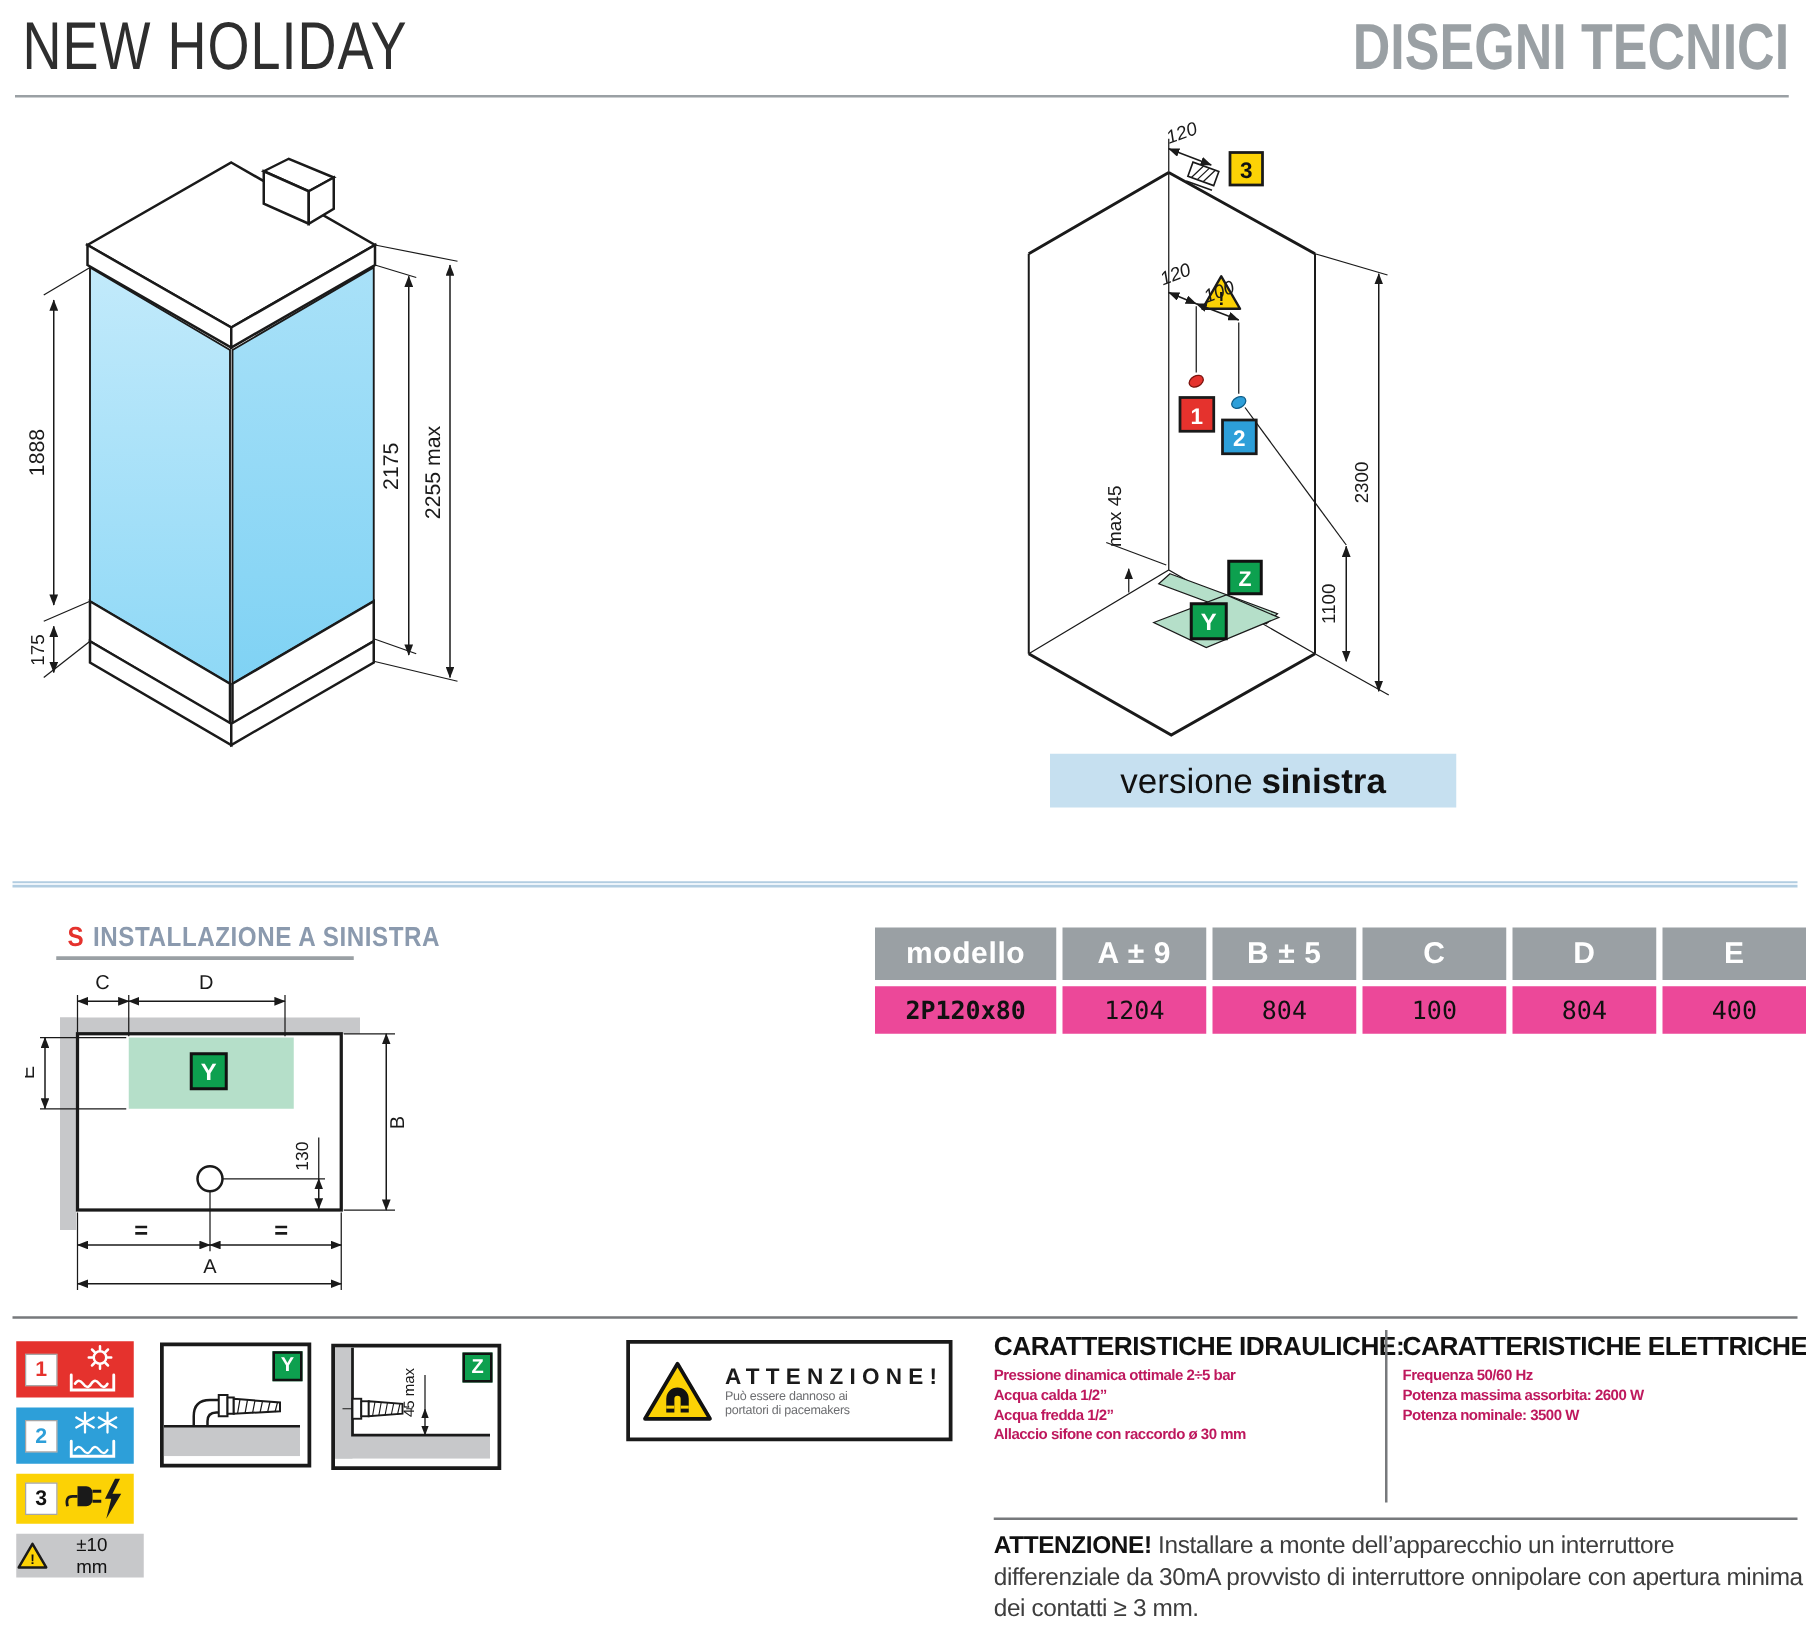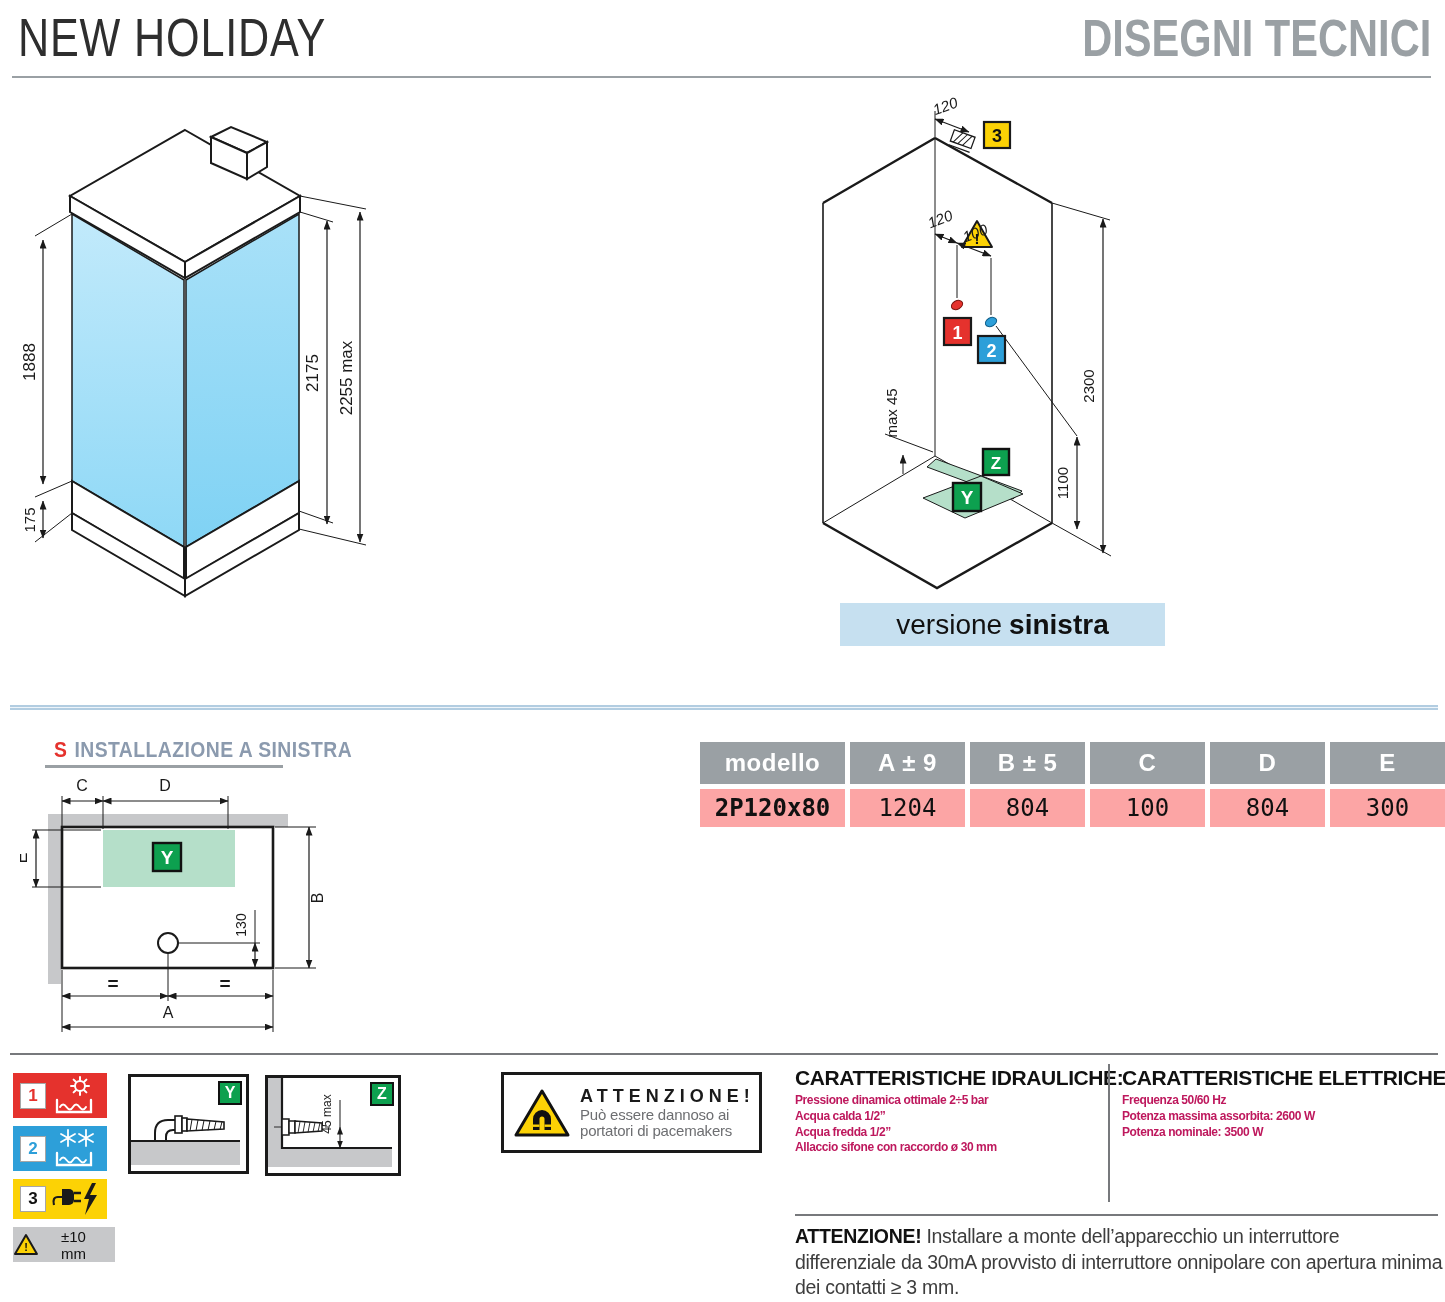--- a/index.html
+++ b/index.html
@@ -40,22 +40,22 @@
   .plan-underline{left:45px;top:765px;width:238px;height:3px;background:#9aa0a4;}
 
   
   .spec-table{left:700px;top:742px;width:745px;display:grid;
     grid-template-columns:145px repeat(5,1fr);grid-column-gap:5px;grid-row-gap:5px;}
   .spec-table .th{
     background:#9aa0a4;color:#fff;height:42px;display:flex;align-items:center;justify-content:center;
     font-size:24px;font-weight:700;transform-origin:center;letter-spacing:0.5px;
   }
   .spec-table .td{
-    background:#fca5a5;color:#111;height:38px;display:flex;align-items:center;justify-content:center;
-    font-family:"DejaVu Sans Mono", monospace;font-size:24px;
+    background:#ec4899;color:#111;height:38px;display:flex;align-items:center;justify-content:center;
+    font-family:"DejaVu Sans Mono", monospace;font-size:20px;
   }
   .spec-table .td.model{font-weight:700;}
 
   
   .leg{display:flex;align-items:center;}
   .leg-red{left:13px;top:1073px;width:94px;height:45px;background:#e5322d;}
   .leg-blue{left:13px;top:1126px;width:94px;height:45px;background:#2d9fd9;}
   .leg-yellow{left:13px;top:1179px;width:94px;height:40px;background:#fcd205;}
   .leg-gray{left:13px;top:1227px;width:102px;height:35px;background:#c7c8ca;
     display:flex;align-items:center;justify-content:center;}
@@ -74,21 +74,21 @@
     color:#fff;font-weight:700;font-size:16px;display:flex;align-items:center;justify-content:center;box-sizing:border-box;
   }
 
   
   .magnet-box{
     left:501px;top:1072px;width:261px;height:81px;border:3px solid #1a1a1a;background:#fff;
     display:flex;align-items:center;padding-left:9px;box-sizing:border-box;
   }
   .magnet-text{margin-left:9px;}
   .magnet-text .t{font-size:18px;font-weight:700;letter-spacing:5px;color:#1a1a1a;white-space:nowrap;}
-  .magnet-text .l{font-size:15px;color:#6d6e71;line-height:1.1;letter-spacing:-0.2px;white-space:nowrap;}
+  .magnet-text .l{font-size:10px;color:#6d6e71;line-height:1.1;letter-spacing:-0.2px;white-space:nowrap;}
 
   
   .chars{letter-spacing:-0.4px;}
   .chars .title{font-size:21px;font-weight:700;color:#111;margin-bottom:3px;white-space:nowrap;}
   .chars .line{font-size:12px;color:#be185d;line-height:1.32;white-space:nowrap;font-weight:bold;}
   .chars-hyd{left:795px;top:1066px;width:305px;}
   .chars-ele{left:1122px;top:1066px;width:323px;}
 
   .bottom-warning{
     left:795px;top:1224px;width:648px;font-size:19.5px;color:#3d3d3d;line-height:1.32;letter-spacing:-0.3px;
@@ -292,21 +292,21 @@
   <div class="th">A ± 9</div>
   <div class="th">B ± 5</div>
   <div class="th">C</div>
   <div class="th">D</div>
   <div class="th">E</div>
   <div class="td model">2P120x80</div>
   <div class="td">1204</div>
   <div class="td">804</div>
   <div class="td">100</div>
   <div class="td">804</div>
-  <div class="td">300</div>
+  <div class="td">400</div>
 </div>
 
 <div class="abs hr-bottom"></div>
 
 <div class="abs leg leg-red">
   <div class="badge" style="color:#e5322d">1</div>
   <svg class="ic" width="54" height="40" viewBox="0 0 54 40">
     <g stroke="#fff" stroke-width="2" stroke-linecap="round" fill="none">
       <circle cx="32" cy="10" r="5"></circle>
       <path d="M32,1 V4 M32,16 V19 M23,10 H26 M38,10 H41 M25.6,3.6 L27.8,5.8 M36.2,14.2 L38.4,16.4 M25.6,16.4 L27.8,14.2 M36.2,5.8 L38.4,3.6"></path>

